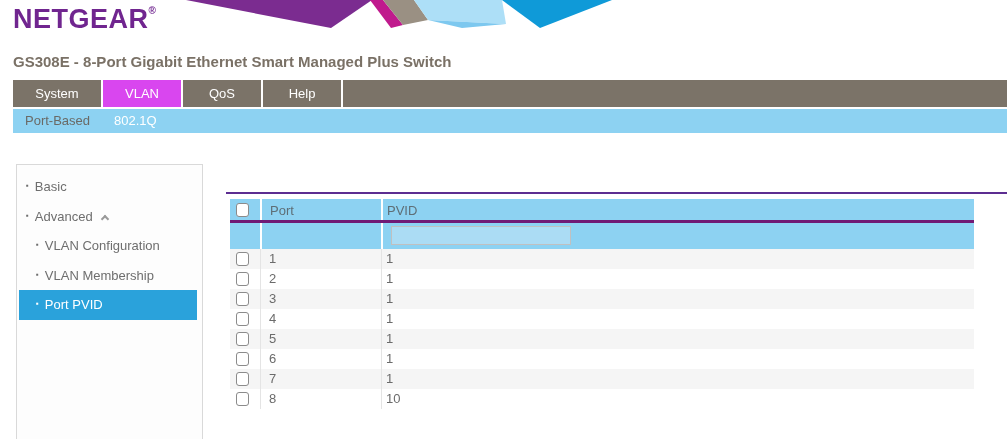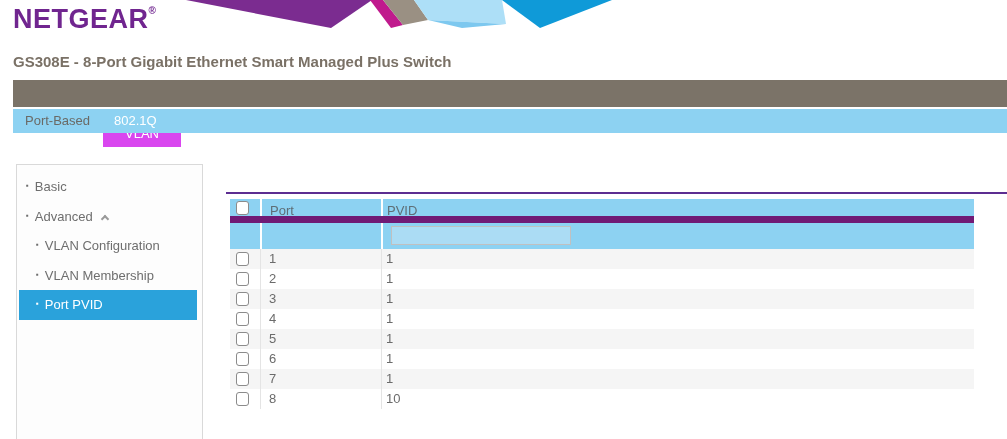--- a/index.html
+++ b/index.html
@@ -11,21 +11,21 @@
   .banner { position:absolute; left:0; top:0; width:1007px; height:30px; }
   .logo { position:absolute; left:13px; top:4px; font-size:27px; font-weight:800;
           color:#70258F; letter-spacing:.5px; }
   .logo sup { font-size:10px; font-weight:700; vertical-align:top; position:relative; top:1px; }
 
   .page-title { position:absolute; left:13px; top:53px; font-size:15px; font-weight:bold; color:#7a7166; }
 
   
   .nav { position:absolute; left:13px; top:80px; right:0; height:27px; background:#7b7368; display:flex; }
   .nav .tab { width:80px; height:27px; line-height:27px; text-align:center; color:#fff;
-              font-size:13px; border-right:2px solid #fff; cursor:pointer;margin-top:40px; }
+              font-size:13px; border-right:2px solid #fff; cursor:pointer; }
   .nav .tab:first-child { width:90px; }
   .nav .tab.active { background:#d946ef; }
 
   
   .subnav { position:absolute; left:13px; top:109px; right:0; height:24px; background:#8dd2f2; display:flex; }
   .subnav .sitem { padding:0 12px; line-height:24px; font-size:13px; color:#6a6a66; cursor:pointer; }
   .subnav .sitem.active { color:#fff; }
 
   
   .sidebar { position:absolute; left:16px; top:164px; width:187px; height:276px;
@@ -39,21 +39,21 @@
               border-width:2px 2px 0 0; transform:rotate(-45deg); margin-left:9px; position:relative; top:3px; }
 
   
   .heading { position:absolute; left:226px; top:175px; font-size:13px; color:#53297d;
              padding-bottom:2px; border-bottom:4px solid #5c2d91; }
   .head-rule { position:absolute; left:226px; top:192px; right:0; height:2px; background:#5c2d91; }
 
   .table { position:absolute; left:230px; top:199px; width:744px; font-size:13px; color:#6b6b6b; }
   .trow { display:flex; width:744px; }
   .c1 { width:30px; } .c2 { width:121px; padding-left:8px; } .c3 { width:506px; padding-left:4px; }
-  .hrow { height:24px; background:#8dd2f2; color:#5e6e76; border-bottom:7px solid #701a75; }
+  .hrow { height:24px; background:#8dd2f2; color:#5e6e76; border-bottom:3px solid #701a75; }
   .hrow .c2,.hrow .c3 { border-left:2px solid #fff; line-height:23px; }
   .frow { height:26px; background:#8dd2f2; }
   .frow .c2,.frow .c3 { border-left:2px solid #fff; }
   .drow { height:20px; line-height:20px; background:#fff; }
   .drow.alt { background:#f5f5f5; }
   .drow .c2,.drow .c3 { border-left:1px solid #e4e4e4; }
 
   input[type=checkbox] { appearance:none; -webkit-appearance:none; width:13px; height:14px;
     border:1px solid #8b8b8b; border-radius:3px; background:#fff; margin:0; cursor:pointer; }
   .hrow .c1,.drow .c1,.frow .c1 { display:flex; align-items:center; padding-left:6px; }
@@ -74,22 +74,22 @@
       <polygon points="502,0 612,0 540,28" fill="#0F9AD8"></polygon>
     </svg>
 
   <div class="logo"><span>NETGEAR</span><sup>®</sup></div>
 
   <div class="page-title">GS308E - 8-Port Gigabit Ethernet Smart Managed Plus Switch</div>
 
   <div class="nav">
       <div class="tab">System</div>
       <div class="tab active">VLAN</div>
+      <div class="tab">QoS</div>
       <div class="tab">Help</div>
-      <div class="tab">QoS</div>
     </div>
 
   <div class="subnav">
       <div class="sitem">Port-Based</div>
       <div class="sitem active">802.1Q</div>
     </div>
 
   <div class="sidebar">
       <div class="side-item">
         <span class="bullet">▪</span>

